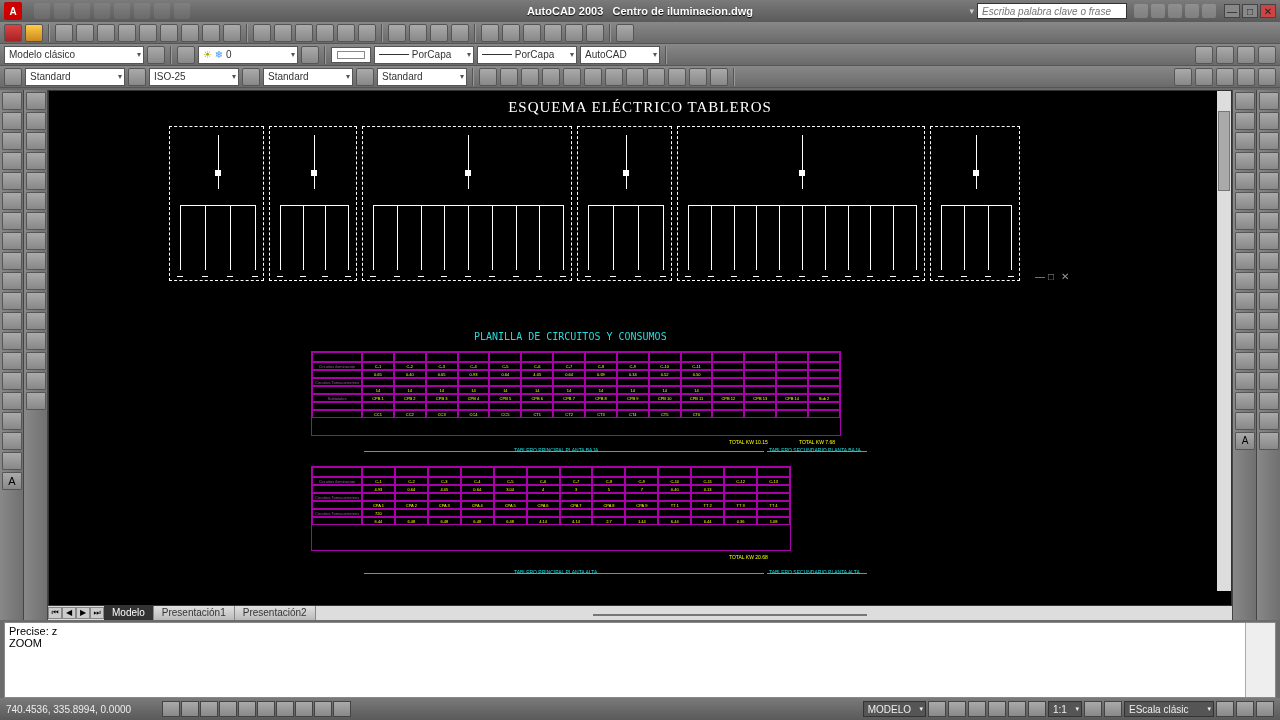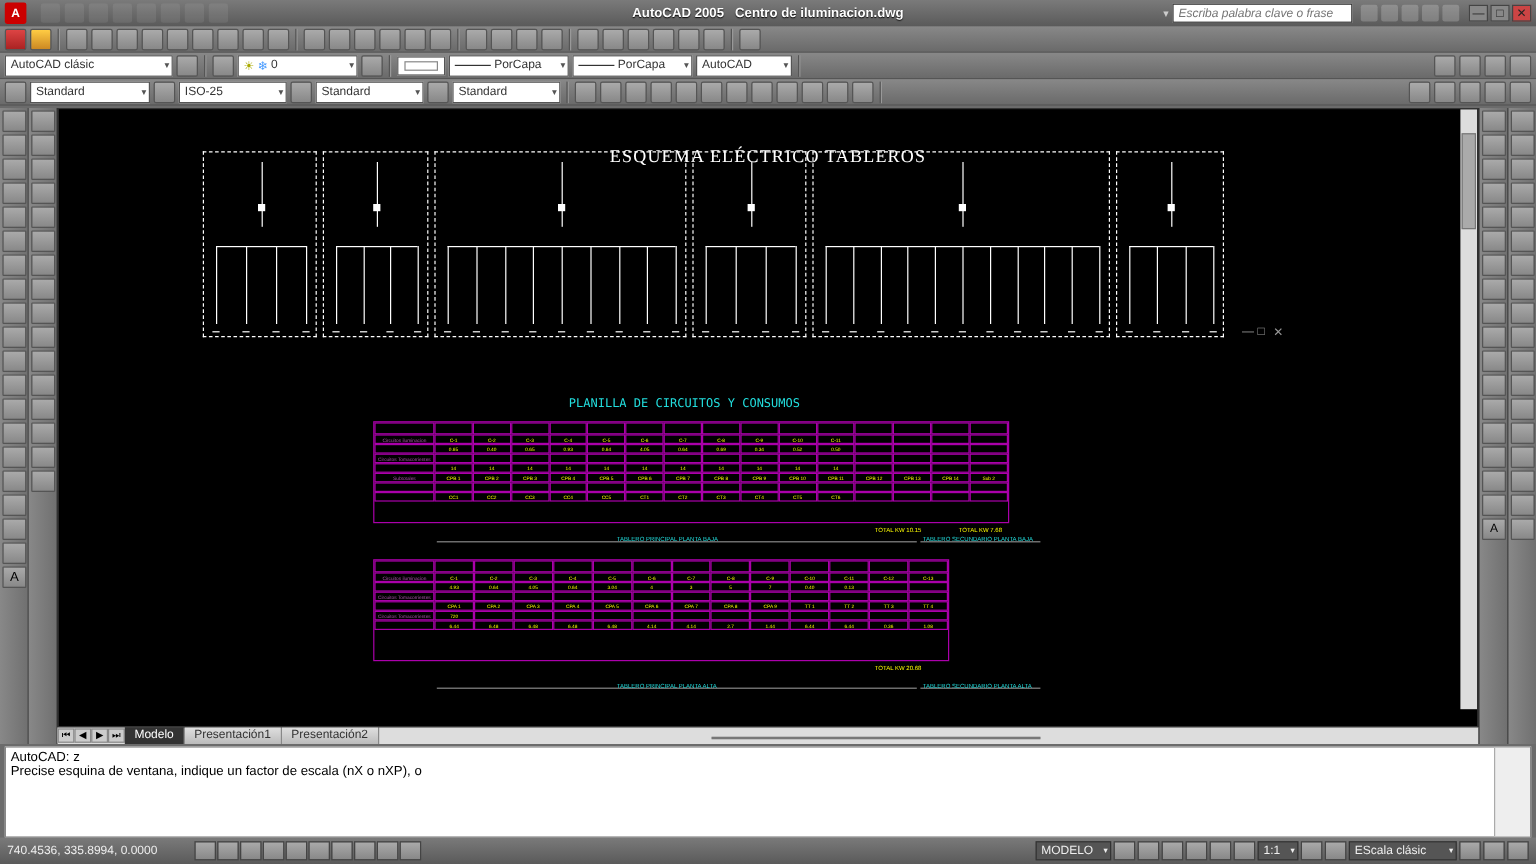--- a/index.html
+++ b/index.html
@@ -21,21 +21,21 @@
 .toolbar-row .sep { width: 2px; height: 18px; border-left: 1px solid #555; border-right: 1px solid #999; margin: 0 2px; }
 .toolbar-row .combo { height: 18px; background: #fff; border: 1px solid #555; font-size: 10px; padding: 1px 16px 1px 4px; color: #333; position: relative; display:flex; align-items:center;}
 .toolbar-row .combo::after { content: "▾"; position: absolute; right: 2px; font-size: 8px; color: #555; }
 .toolbar-row .sw { width: 40px; height: 16px; background:#fff; border:1px solid #555; display:flex; align-items:center; justify-content:center;}
 .toolbar-row .sw .cl { width:28px; height:8px;}
 .main-area { position: absolute; top: 90px; left: 0; right: 0; bottom: 100px; display: flex; background:#6b6b6b;}
 .tool-col { width: 24px; background: linear-gradient(90deg,#888,#707070); display: flex; flex-direction: column; gap: 2px; padding: 2px; border-right:1px solid #444;}
 .tool-col .tc { width: 20px; height: 18px; background: linear-gradient(#aaa,#888); border: 1px solid #555; border-radius: 1px; }
 .canvas-wrap { flex: 1; display:flex; flex-direction:column; }
 .canvas { flex:1; background: #000; position: relative; overflow: hidden; border:1px solid #333;}
-.dwg-title { position:absolute; top:8px; left:50%; transform:translateX(-50%); color:#fff; font-family: serif; font-size:15px; letter-spacing:1px;margin-top:24px;}
+.dwg-title { position:absolute; top:8px; left:50%; transform:translateX(-50%); color:#fff; font-family: serif; font-size:15px; letter-spacing:1px;}
 .panel-board { position:absolute; border:1px dashed #fff; }
 .pb-line { position:absolute; background:#fff; }
 .section-title { position:absolute; color:#2dd; font-size:10px; font-family:monospace;}
 .table-block { position:absolute; border:1px solid #a0a; }
 .table-block .tr { display:flex; height:8px;}
 .table-block .tr.hdr {height:10px;}
 .table-block .td { border:0.5px solid #a0a; flex:1; font-size:4px; color:#ff0; text-align:center; overflow:hidden; line-height:8px;}
 .table-block .td.lbl { flex: 0 0 50px; color:#a5a; font-size:4px; line-height:7px;}
 .dim-line { position:absolute; height:1px; background:#888; }
 .dim-text { position:absolute; color:#2dd; font-size:5px; white-space:nowrap;}
@@ -68,21 +68,21 @@
     <div class="tb"></div>
     <div class="tb"></div>
     <div class="tb"></div>
     <div class="tb"></div>
     <div class="tb"></div>
     <div class="tb"></div>
     <div class="tb"></div>
     <div class="tb"></div>
   </div>
   <div class="title-text">
-    <span>AutoCAD 2005</span>&nbsp;&nbsp;&nbsp;<span>Centro de iluminacion.dwg</span>
+    <span>AutoCAD 2003</span>&nbsp;&nbsp;&nbsp;<span>Centro de iluminacion.dwg</span>
   </div>
   <div class="search">
     <span style="color:#ccc;font-size:9px;">▾</span>
     <input placeholder="Escriba palabra clave o frase" style="">
     <div class="ticons">
       <div class="ti"></div>
       <div class="ti"></div>
       <div class="ti"></div>
       <div class="ti"></div>
       <div class="ti"></div>
@@ -125,21 +125,21 @@
   <div class="tb"></div>
   <div class="tb"></div>
   <div class="tb"></div>
   <div class="tb"></div>
   <div class="tb"></div>
   <div class="sep"></div>
   <div class="tb"></div>
 </div>
 
 <div class="toolbar-row">
-  <div class="combo" style="width:140px;">AutoCAD clásic</div>
+  <div class="combo" style="width:140px;">Modelo clásico</div>
   <div class="tb"></div>
   <div class="sep"></div>
   <div class="tb"></div>
   <div class="combo" style="width:100px;">
     <span style="color:#aa0;">☀</span>&nbsp;<span style="color:#49f;">❄</span>&nbsp;<span>0</span>
   </div>
   <div class="tb"></div>
   <div class="sep"></div>
   <div class="sw">
       <div class="cl" style="background:#fff;border:1px solid #888;"></div>
@@ -681,22 +681,22 @@
     <div class="tc"></div>
     <div class="tc"></div>
     <div class="tc"></div>
     <div class="tc"></div>
     <div class="tc"></div>
     <div class="tc"></div>
   </div>
 </div>
 
 <div class="cmd-area">
-  <div>AutoCAD: z</div>
-  <div>Precise esquina de ventana, indique un factor de escala (nX o nXP), o</div>
+  <div>Precise: z</div>
+  <div>ZOOM</div>
   <div class="cmd-scroll"></div>
 </div>
 
 <div class="statusbar">
   <div class="coords">740.4536, 335.8994, 0.0000</div>
   <div class="sbgrp">
     <div class="sb"></div>
     <div class="sb"></div>
     <div class="sb"></div>
     <div class="sb"></div>

